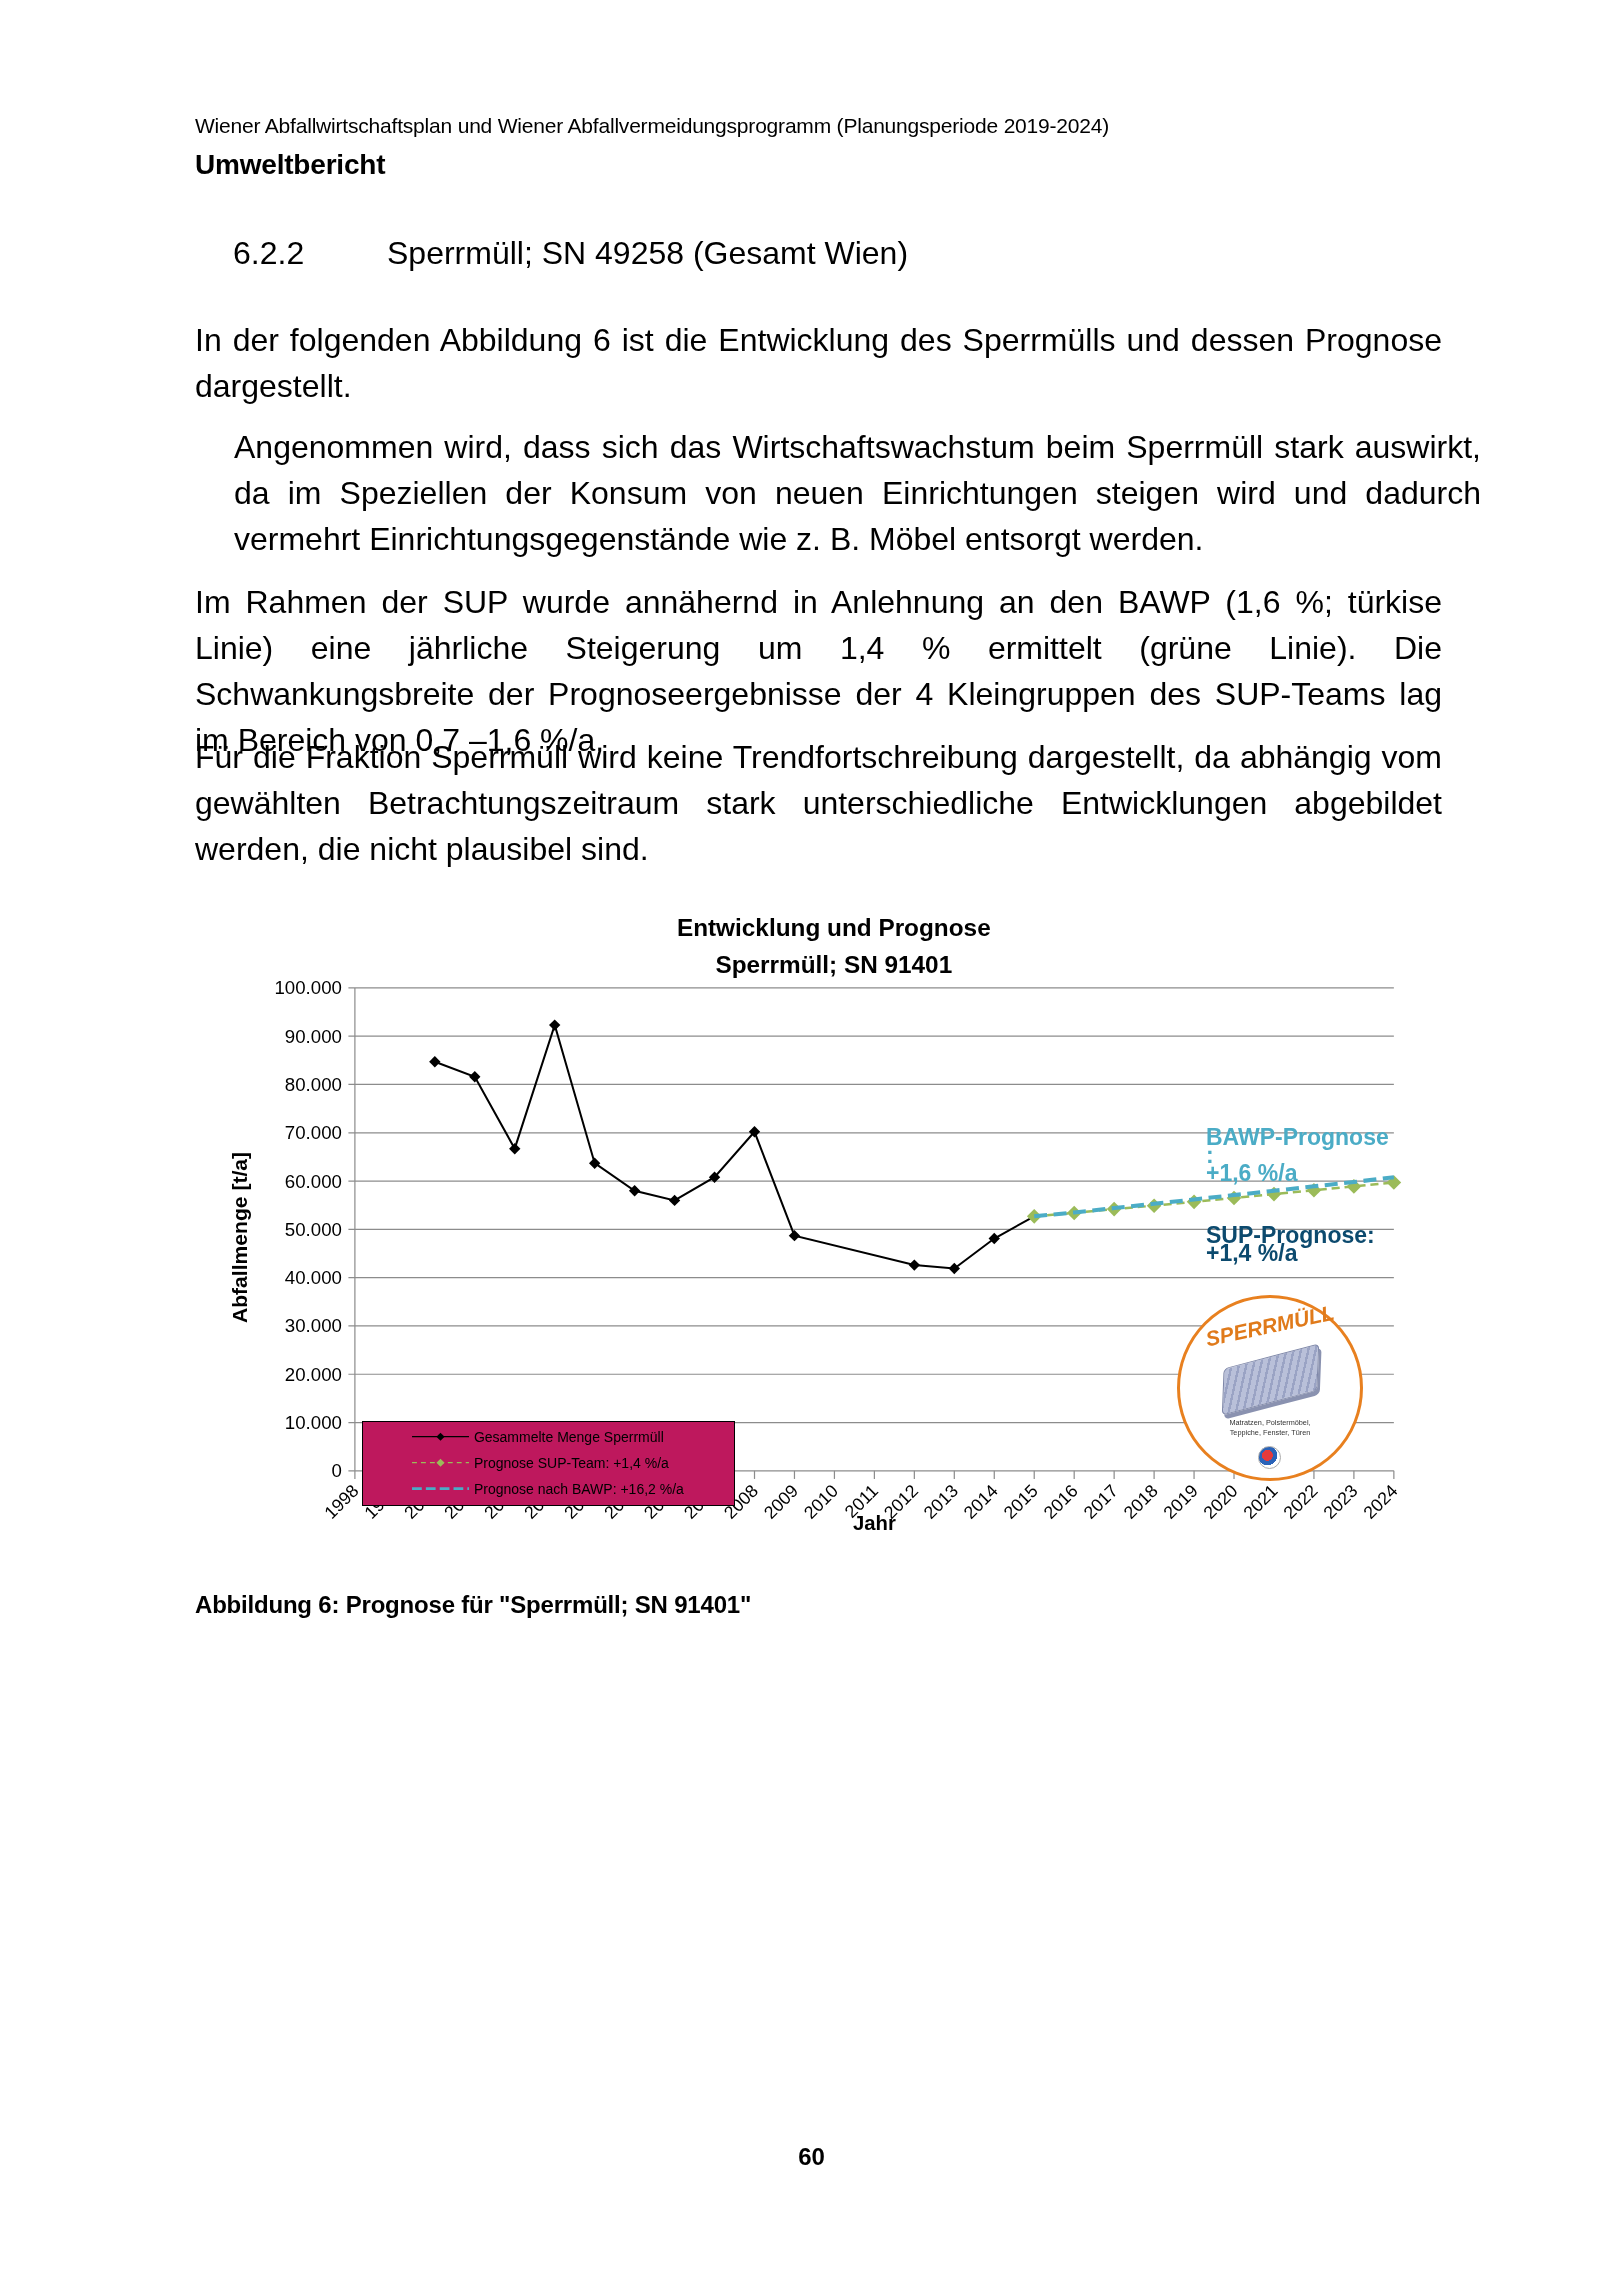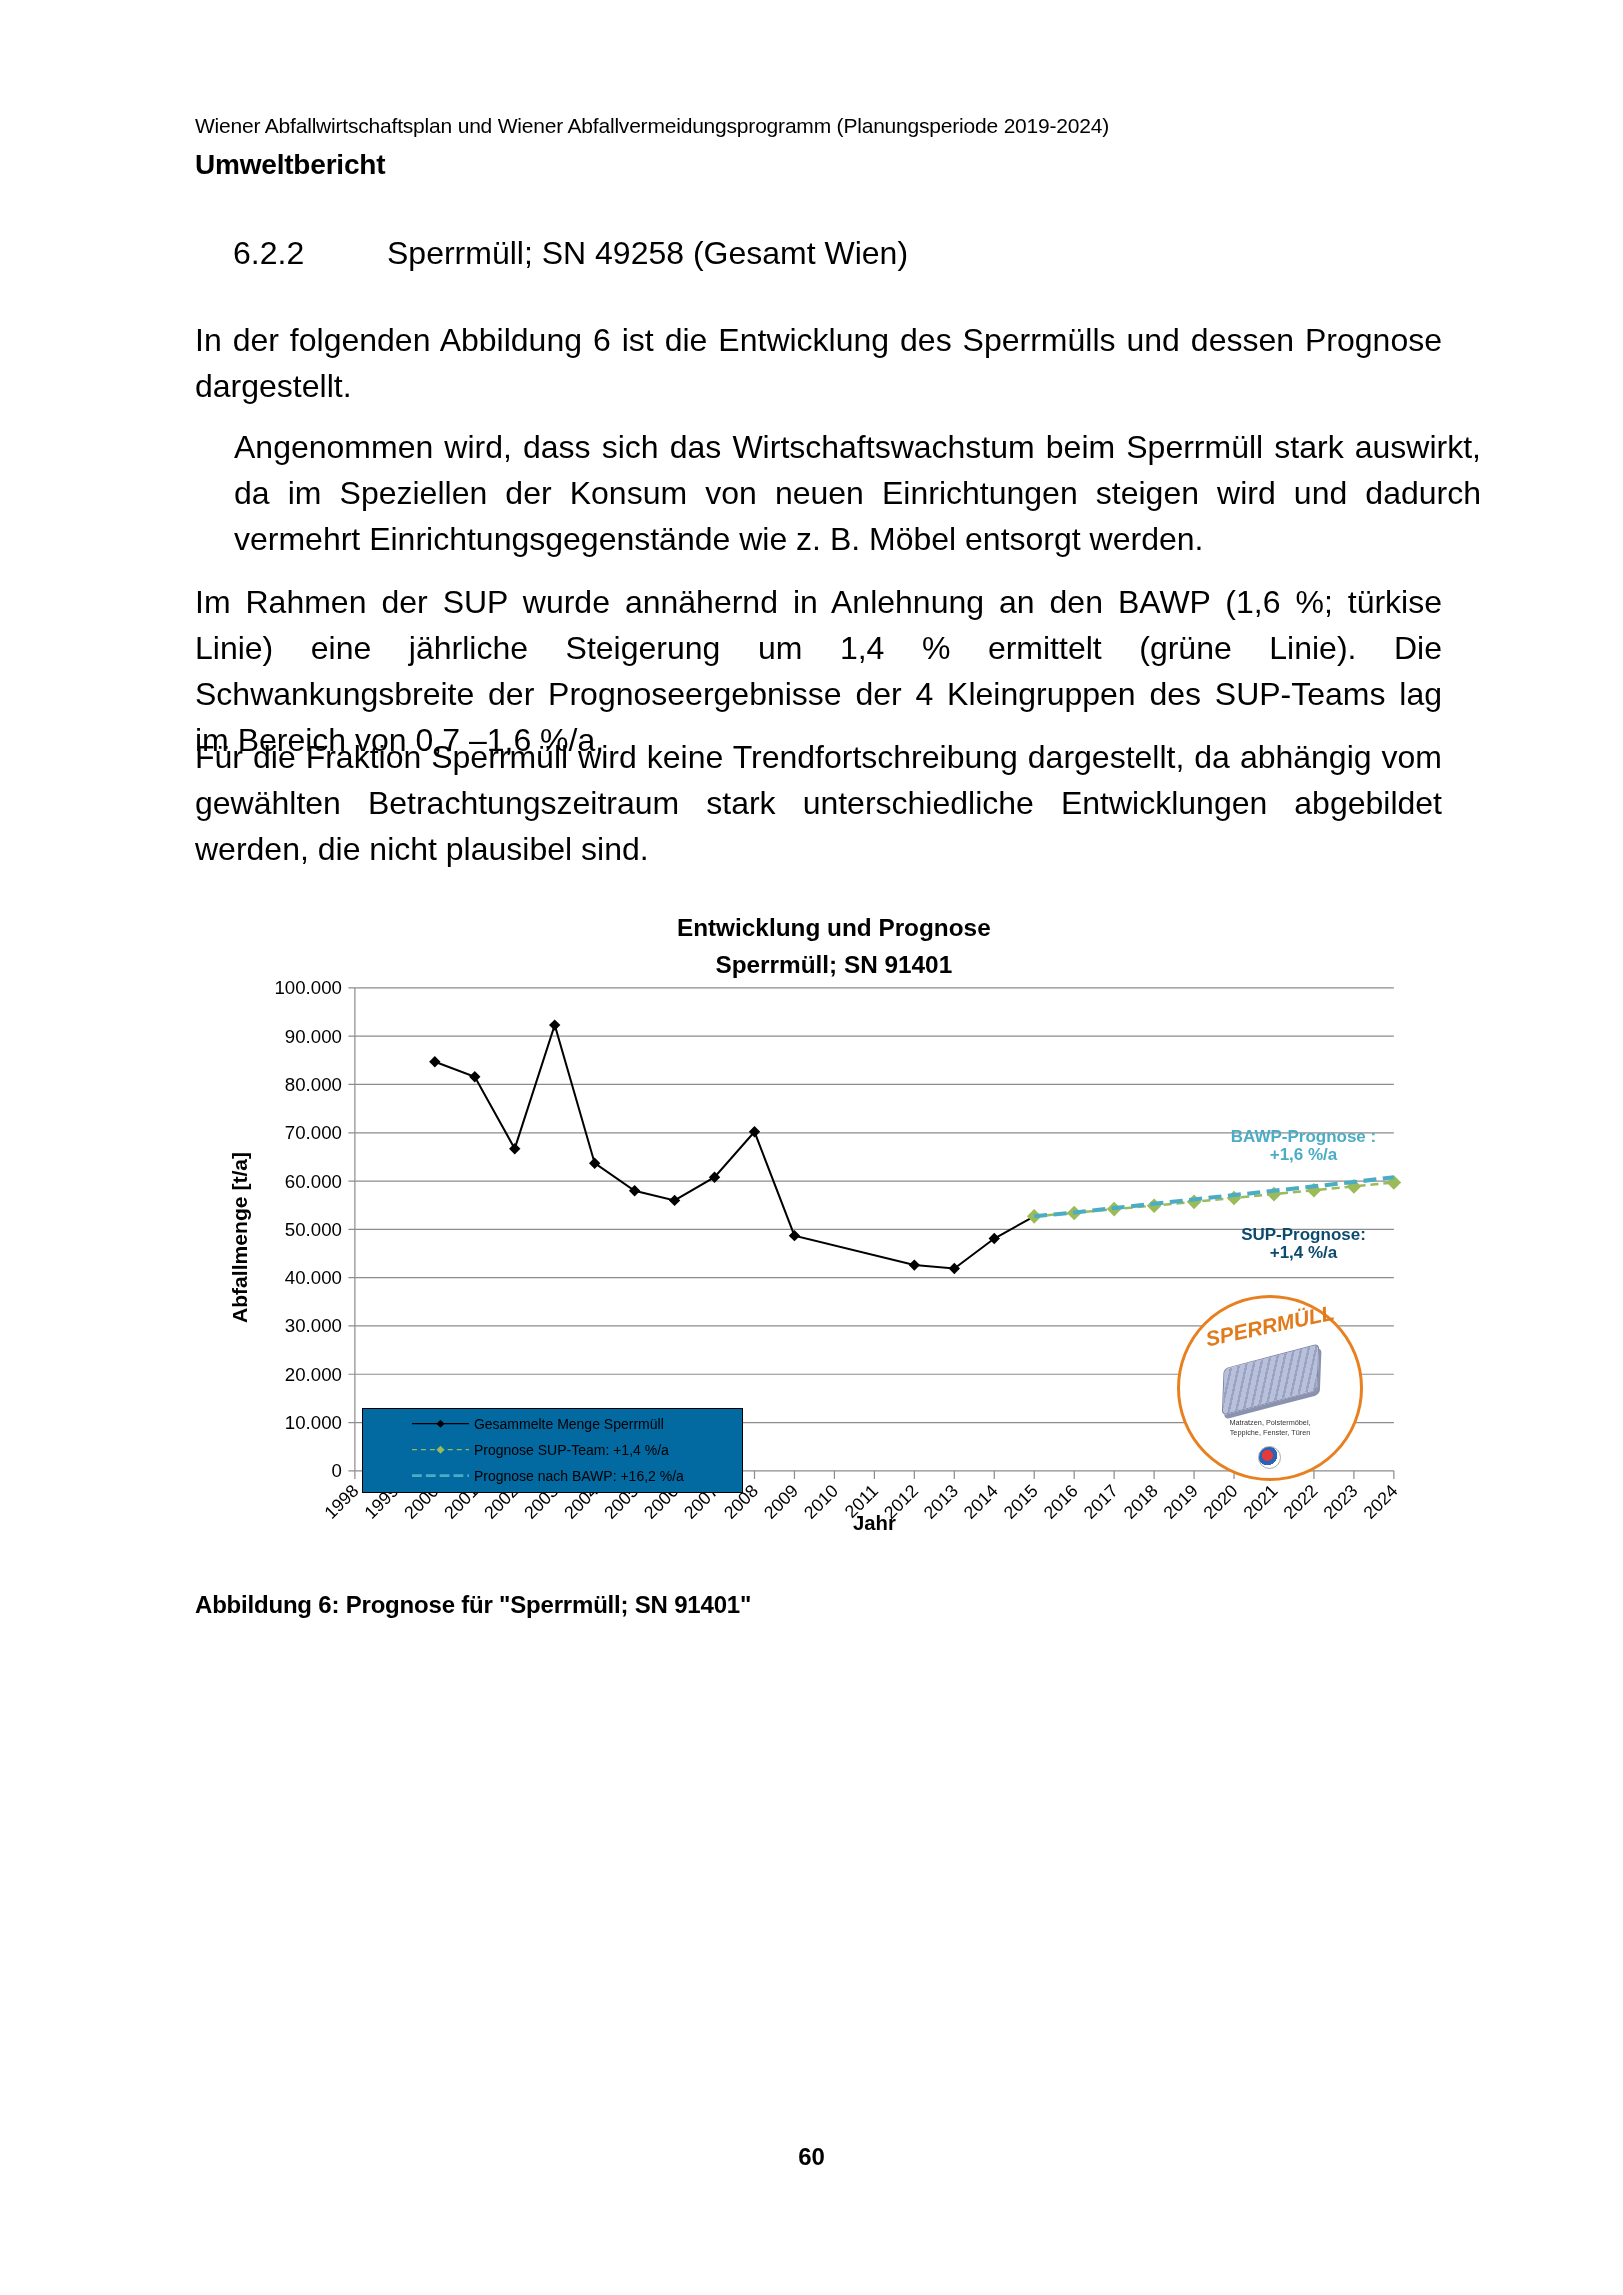--- a/index.html
+++ b/index.html
@@ -10,29 +10,29 @@
   .section-heading .num { display: inline-block; width: 154px; }
   .body-text { position: absolute; left: 195px; width: 1247px; font-size: 32px; line-height: 46px; text-align: justify; }
   .p1 { top: 317px; }
   .p2 { top: 424px; margin-left: 39px; }
   .p3 { top: 579px; }
   .p4 { top: 734px; }
   .chart-wrap { position: absolute; left: 195px; top: 901px; width: 1250px; height: 690px; }
   .chart-wrap svg { position: absolute; left: 0; top: 0; }
   .caption { position: absolute; left: 195px; top: 1591px; font-size: 24px; font-weight: bold; letter-spacing: -0.2px; }
   .page-number { position: absolute; left: 0; width: 1623px; top: 2143px; text-align: center; font-size: 24px; font-weight: bold; }
-  .legend { position: absolute; left: 167px; top: 507px; width: 371px; height: 83px; border: 1.6px solid #000; background: #0369a1; font-size: 14px; padding-left: 8px; }
+  .legend { position: absolute; left: 167px; top: 520px; width: 371px; height: 83px; border: 1.6px solid #000; background: #be185d; font-size: 14px; }
   .legend-row { position: absolute; left: 49px; height: 24px; display: flex; align-items: center; }
   .legend-row svg { position: static; margin-right: 4.9px; }
   .logo { position: absolute; left: 982px; top: 394px; width: 180px; height: 180px; border: 3.2px solid #e8801f; border-radius: 50%; background: #fff; }
   .logo-title { position: absolute; left: 0; width: 100%; top: 16px; text-align: center; color: #e07a1a; font-weight: bold; font-style: italic; font-size: 21px; transform: rotate(-12deg); }
   .logo-mattress { position: absolute; left: 45px; top: 57px; width: 89px; height: 47px; background: repeating-linear-gradient(100deg, #b9c0d9 0 4.9px, #9aa3c4 4.9px 7.3px); border: 1.6px solid #7e87a8; border-radius: 4.9px; transform: skewX(-18deg) rotate(-16deg); box-shadow: 2.4px 4.9px 0 #8a92b0; }
   .logo-text { position: absolute; left: 0; width: 100%; top: 120px; text-align: center; font-size: 7.3px; color: #333; line-height: 9.7px; }
   .logo-badge { position: absolute; left: 78px; top: 148px; width: 21px; height: 21px; border-radius: 50%; background: radial-gradient(circle at 40% 40%, #e43a3a 0 30%, #2a63b8 31% 55%, #fff 56%); border: 0.8px solid #aaa; }
-  .annot { position: absolute; text-align: center; font-weight: bold; font-size: 17px; line-height: 18px; }
+  .annot { position: absolute; font-weight: bold; font-size: 23px; line-height: 18px; }
   .annot-bawp { left: 1011px; top: 227px; width: 195px; color: #4bacc6; }
   .annot-sup { left: 1011px; top: 325px; width: 195px; color: #0c4a6e; }
 </style>
 </head>
 <body>
 
 <div class="header-line1">Wiener Abfallwirtschaftsplan und Wiener Abfallvermeidungsprogramm (Planungsperiode 2019-2024)</div>
 <div class="header-line2">Umweltbericht</div>
 
 <div class="section-heading">

